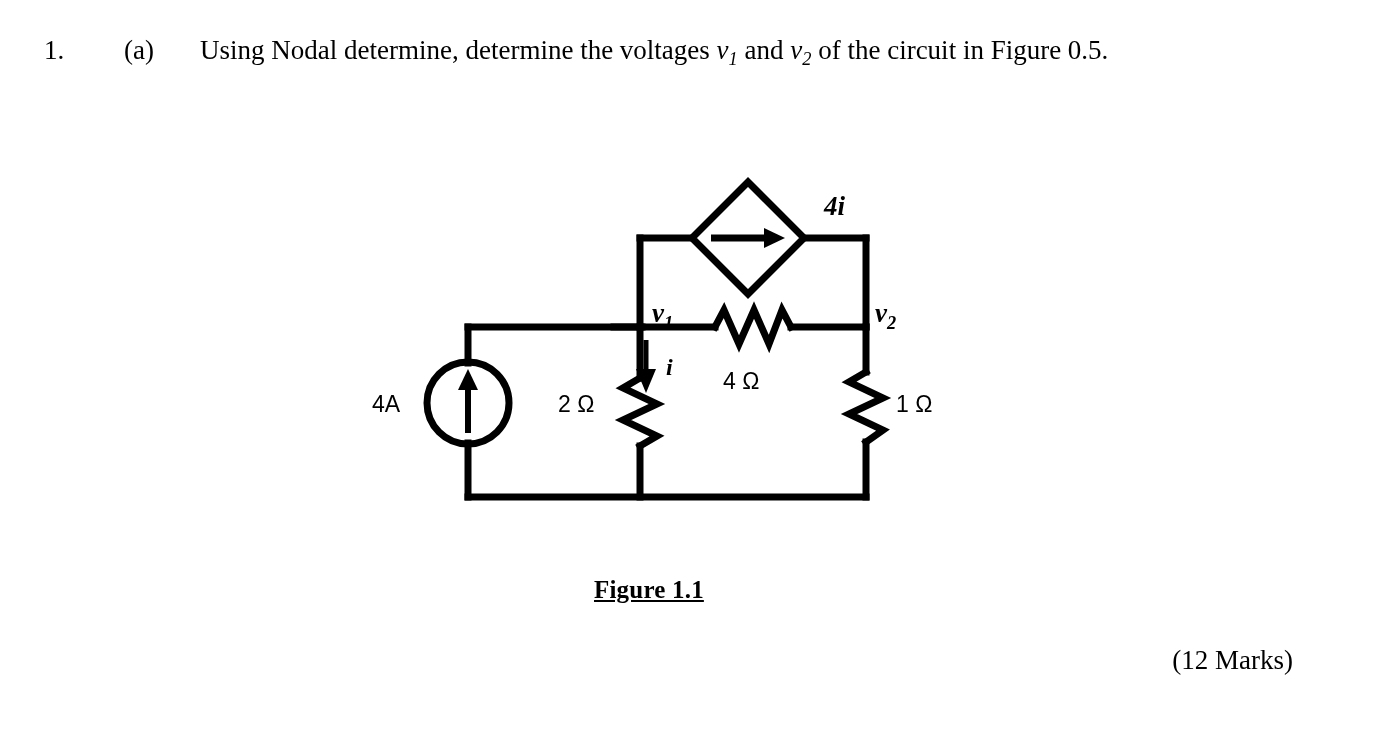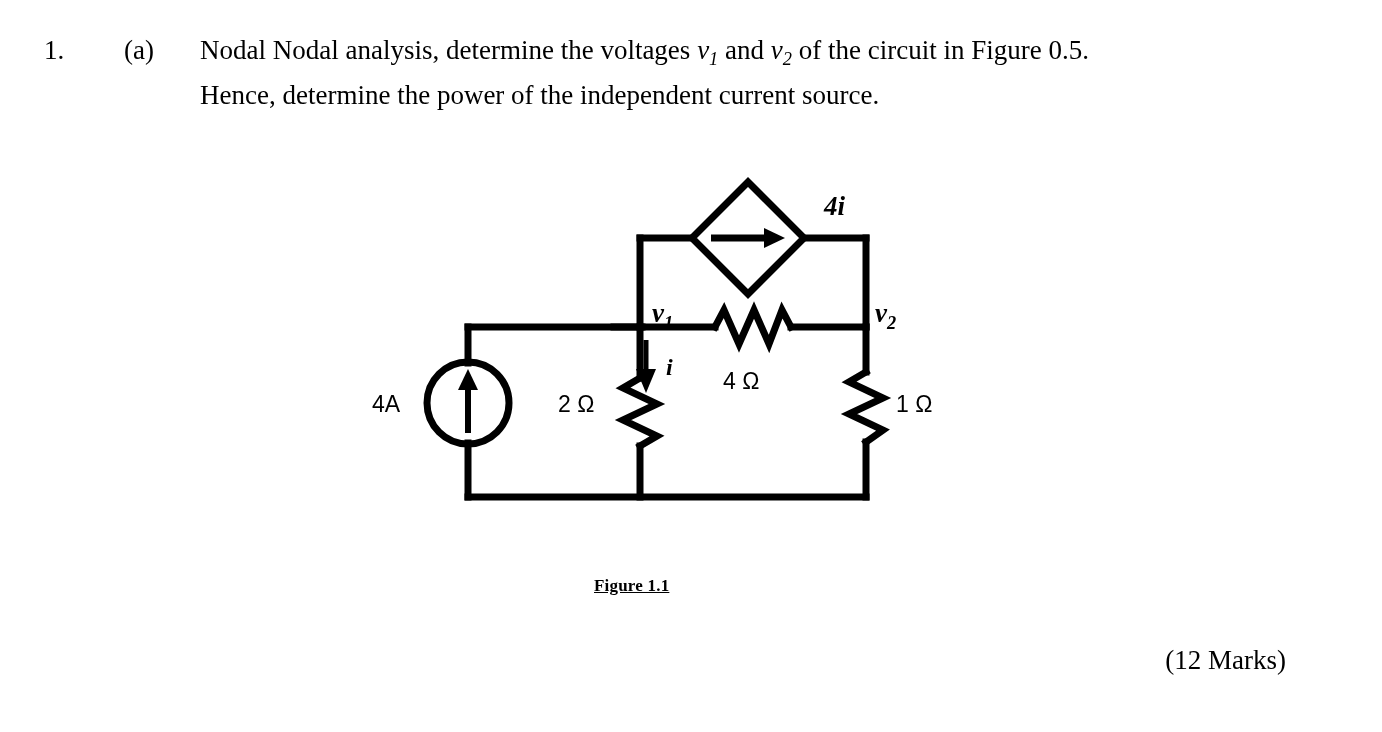--- a/index.html
+++ b/index.html
@@ -68,30 +68,30 @@
     position: absolute;
     left: 330px;
     top: 0px;
   }
 
   
   #figure-caption {
     position: absolute;
     left: 594px;
     top: 576px;
-    font-size: 17px;
+    font-size: 25px;
     font-weight: bold;
     text-decoration: underline;
     letter-spacing: 0.2px;
   }
 
   
   #marks {
     position: absolute;
-    right: 96px;
+    right: 89px;
     top: 645px;
     font-size: 27px;
   }
 
   
   .lbl-sans {
     font-family: "Liberation Sans", "DejaVu Sans", sans-serif;
     font-size: 23px;
     fill: #000;
   }
@@ -114,22 +114,21 @@
   }
 </style>
 </head>
 <body>
 
 <div id="question-block">
   <div class="q-row">
     <div class="q-number">1.</div>
     <div class="q-letter">(a)</div>
     <div class="q-text">
-      <span>Nodal Nodal analysis, determine the voltages </span><var class="vsym"><span>v</span><sub>1</sub></var><span> and </span><var class="vsym"><span>v</span><sub>2</sub></var><span> of the circuit in Figure 0.5.</span>
-      <span class="line2">Hence, determine the power of the independent current source.</span>
+      <span>Using Nodal determine, determine the voltages </span><var class="vsym"><span>v</span><sub>1</sub></var><span> and </span><var class="vsym"><span>v</span><sub>2</sub></var><span> of the circuit in Figure 0.5.</span>
     </div>
   </div>
 </div>
 
 <div id="figure-area">
   <svg id="circuit-svg" width="700" height="400" viewBox="0 0 700 400">
 
     <g stroke="#000000" stroke-width="7" fill="none" stroke-linecap="square" stroke-linejoin="miter">
 
       <path d="M 138 177 L 138 213"></path>

